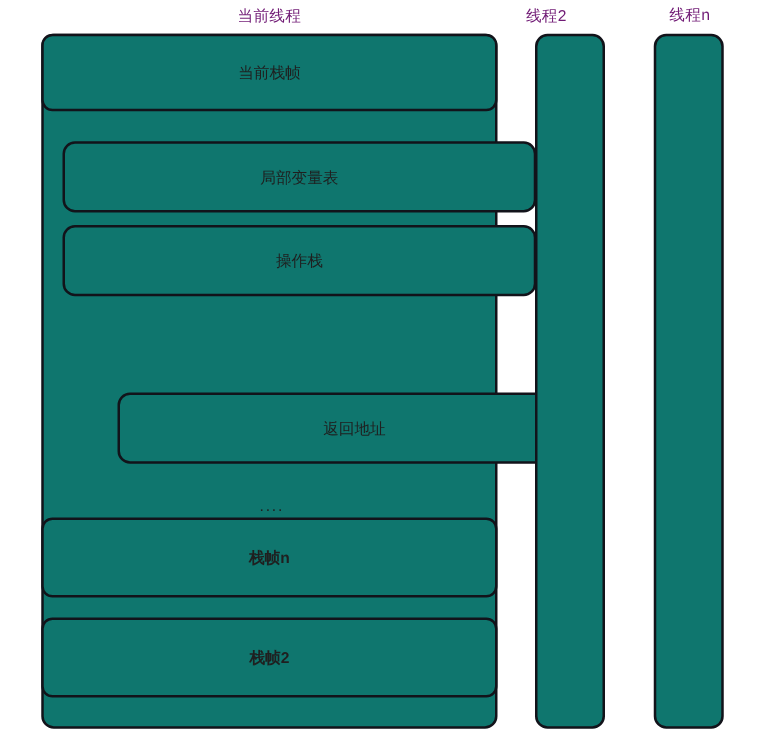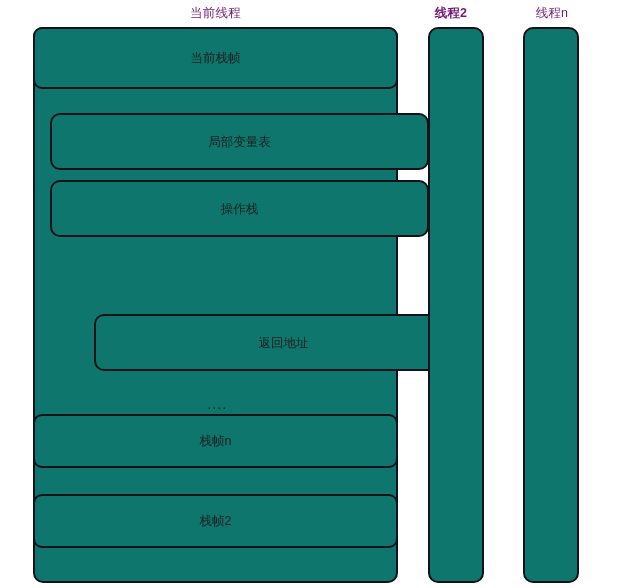--- a/index.html
+++ b/index.html
@@ -26,22 +26,22 @@
     position: absolute;
     text-align: center;
     font-size: 12.5px;
     line-height: 15px;
     color: #701a75;
     letter-spacing: 0.2px;
     white-space: nowrap;
     user-select: none;
   }
   #hdr-current  { left: 33px;  top: 6px;  width: 365px; }
-  #hdr-thread2  { left: 418px; top: 6px;  width: 66px; font-weight: bold;  }
-  #hdr-threadn  { left: 519px; top: 6px;  width: 66px;  }
+  #hdr-thread2  { left: 404px; top: 6px;  width: 66px;  }
+  #hdr-threadn  { left: 519px; top: 6px;  width: 66px; font-family: Liberation Mono, monospace;  }
 
   
   .box {
     position: absolute;
     box-sizing: border-box;
     background: #0f766e;
     border: 2px solid #12131a;
     border-radius: 9px;
     display: flex;
     align-items: center;
@@ -98,22 +98,23 @@
     line-height: 16px;
     letter-spacing: 1.5px;
     color: #1f1f1f;
     user-select: none;
   }
 
   
   .frame-box {
     left: -2px;
     width: 365px;
-    height: 54px;
+    height: 64px;
     border-radius: 9px;
+    font-weight: bold;
   }
   #box-frame-n { top: 385px; }
   #box-frame-2 { top: 437px; margin-top: 28px; }
   #box-frame-1 { top: 489px; }
 
   
   .thread-col {
     top: 27px;
     width: 56px;
     height: 556px;

